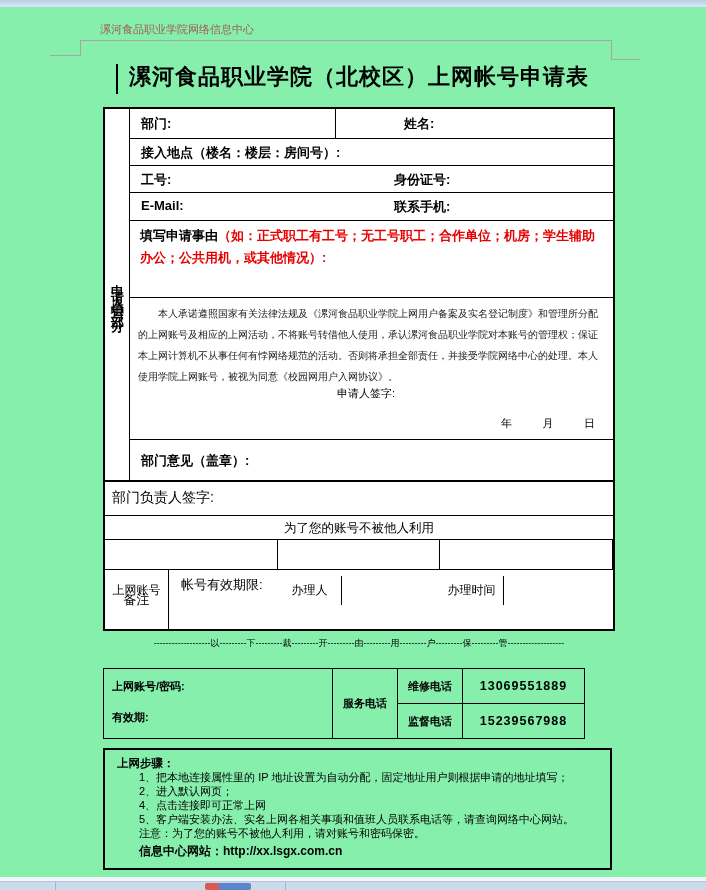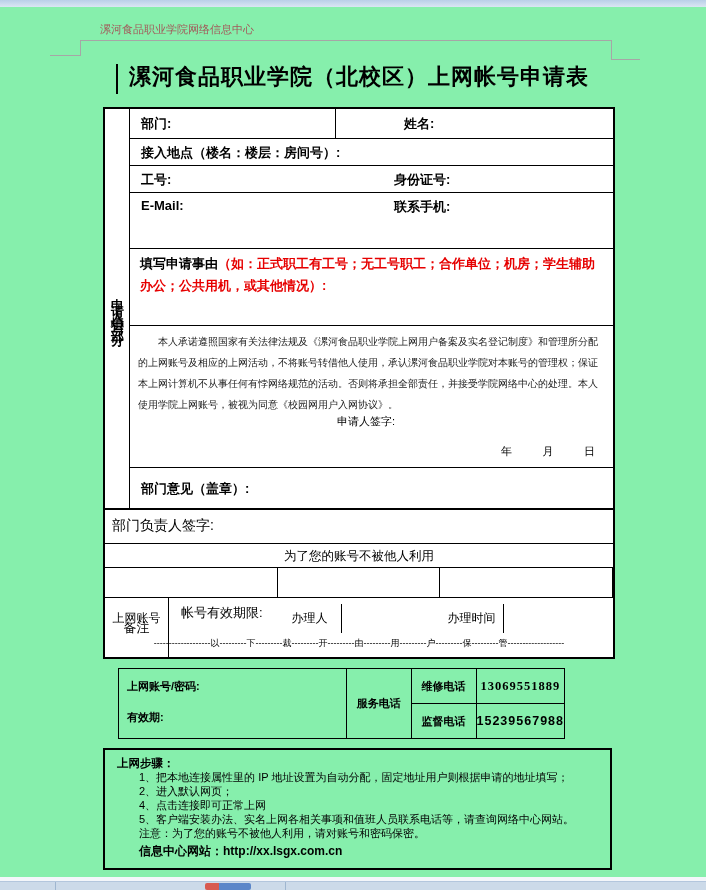--- a/index.html
+++ b/index.html
@@ -35,21 +35,21 @@
 
   
   .main-table { position:absolute; left:103px; top:107px; width:512px; border:2px solid #000; background:#fff; }
   .upper { display:flex; }
   .side { width:25px; border-right:1px solid #000; display:flex; align-items:center; justify-content:center; }
   .side span { writing-mode:vertical-rl; text-orientation:upright; letter-spacing:6px; font-size:13px; font-weight:bold; }
   .rows { flex:1; display:flex; flex-direction:column; }
   .row { position:relative; width:100%; }
   .rows .row + .row { border-top:1px solid #000; }
   .r1{height:29px; display:flex;} .r2{height:27px;} .r3{height:27px; display:flex;}
-  .r4{height:28px; display:flex;} .r5{height:77px;margin-top:28px;} .r6{height:142px;} .r7{height:41px;}
+  .r4{height:28px; display:flex;} .r5{height:77px;} .r6{height:142px;} .r7{height:41px;}
   .lbl { font-size:13px; font-weight:bold; }
   .r1 .cell-a { width:206px; border-right:1px solid #000; padding:6px 0 0 11px; }
   .r1 .cell-b { flex:1; padding:6px 0 0 68px; }
   .r2 { padding:5px 0 0 11px; }
   .r3 .sp1, .r4 .sp1 { width:264px; padding:5px 0 0 11px; }
   .r3 .sp2, .r4 .sp2 { flex:1; padding:5px 0 0 0; }
   .r5 { padding:4px 8px 0 10px; font-size:13px; font-weight:bold; line-height:22px; }
   .red { color:#e60000; }
   .agree { padding:5px 9px 0 8px; font-size:10px; line-height:21px; color:#222; text-indent:2em; }
   .sig { position:absolute; left:207px; top:88px; font-size:11px; }
@@ -63,28 +63,28 @@
   .acct .t { font-size:12px; text-align:center; line-height:28px;margin-top:36px; }
   .ac1{width:64px;} .ac2{width:109px;} .ac3{width:64px;} .ac4{width:98px;} .ac5{width:64px;} .ac6{flex:1; border-right:none;}
   .remark { height:60px; border-top:1px solid #000; display:flex; }
   .rm-l { width:64px; border-right:1px solid #000; display:flex; align-items:center; justify-content:center; font-size:13px; }
   .rm-r { flex:1; padding:6px 0 0 12px; font-size:13px; }
 
   .cut-line { position:absolute; left:103px; top:637px; width:512px; height:16px; overflow:hidden;
     white-space:nowrap; text-align:center; font-size:9px; letter-spacing:0; color:#000; }
 
   
-  .stub { position:absolute; left:118px; top:668px; width:447px; height:71px; border:1px solid #000; display:flex; }
+  .stub { position:absolute; left:103px; top:668px; width:482px; height:71px; border:1px solid #000; display:flex; }
   .st-a { width:229px; border-right:1px solid #000; padding:10px 0 0 8px; font-size:11px; font-weight:bold; }
   .st-a .l2 { margin-top:16px; }
   .st-b { width:65px; border-right:1px solid #000; display:flex; align-items:center; justify-content:center;
     font-size:11px; font-weight:bold; }
   .st-c { flex:1; display:flex; flex-direction:column; }
   .st-row { flex:1; display:flex; }
-  .st-row:first-child { border-bottom:1px solid #000;font-family:Liberation Serif, serif; }
+  .st-row:first-child { border-bottom:1px solid #000; }
   .st-lbl { width:65px; border-right:1px solid #000; display:flex; align-items:center; justify-content:center;
     font-size:11px; font-weight:bold; }
   .st-val { flex:1; display:flex; align-items:center; justify-content:center;
     font-size:12.5px; font-weight:bold; letter-spacing:1px; }
 
   
   .steps { position:absolute; left:103px; top:748px; width:509px; height:122px; border:2px solid #000;
     padding:6px 10px 0 12px; font-size:11px; line-height:14px; }
   .steps .stitle { font-weight:bold; font-size:11.5px; }
   .steps .item, .steps .note, .steps .site { margin-left:22px; }

